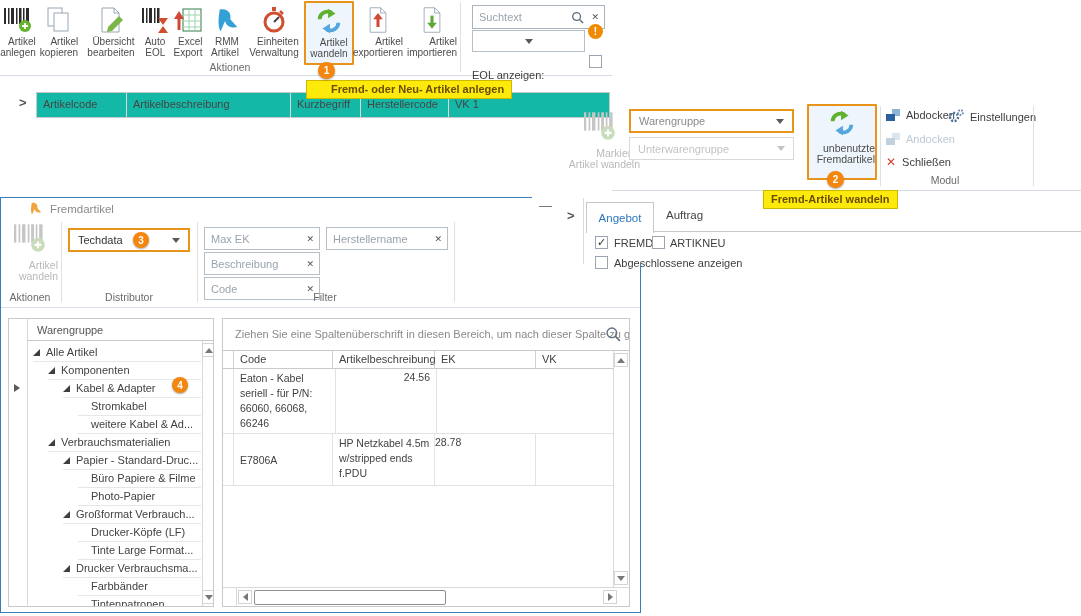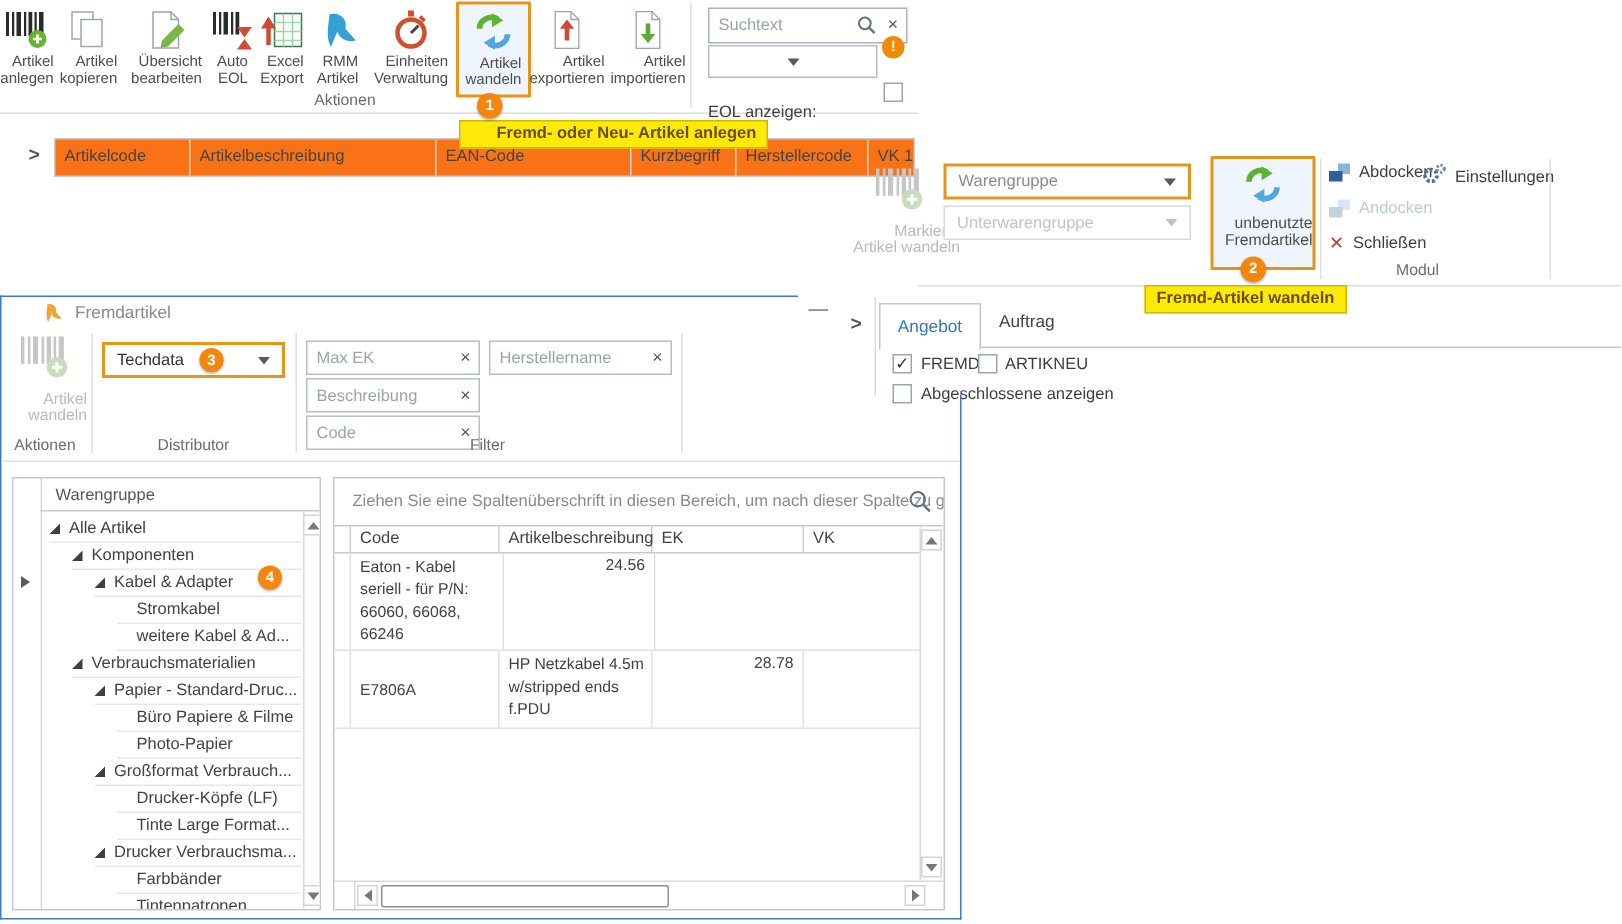--- a/index.html
+++ b/index.html
@@ -26,21 +26,21 @@
   .caret.lt{border-top-color:#c3c3c3;}
   .clearx{position:absolute;right:5px;top:50%;transform:translateY(-50%);font-size:9px;color:#555;cursor:pointer;}
   
   .tip{position:absolute;background:#fde90a;border:1px solid #cdb900;color:#6a4e00;font-size:11px;font-weight:bold;padding:2px 7px 3px;white-space:nowrap;z-index:50;}
   .badge{position:absolute;width:17px;height:17px;border-radius:50%;background:#f5860d;color:#fff;font-size:10px;font-weight:bold;display:flex;align-items:center;justify-content:center;box-shadow:0 1px 2px rgba(0,0,0,.35);z-index:60;}
   .cb{position:absolute;width:13px;height:13px;border:1px solid #9aa5b1;background:#fff;box-sizing:border-box;cursor:pointer;}
   .cb.checked{display:flex;align-items:center;justify-content:center;font-size:11px;font-weight:bold;color:#2d2d2d;}
   .cblabel{position:absolute;font-size:11px;color:#3d3d3d;white-space:nowrap;}
   .graytxt{color:#b9b9b9;}
   
-  .gh{position:absolute;background:#f97316;border-top:1px solid #c9c9c9;border-bottom:1px solid #c9c9c9;border-left:1px solid #c9c9c9;border-right:1px solid #c9c9c9;display:flex;}
+  .gh{position:absolute;background:#14b8a6;border-top:1px solid #c9c9c9;border-bottom:1px solid #c9c9c9;border-left:1px solid #c9c9c9;border-right:1px solid #c9c9c9;display:flex;}
   .gh .hc{font-size:11px;color:#454545;padding:5px 0 0 6px;box-sizing:border-box;border-right:1px solid #d8d8d8;overflow:hidden;white-space:nowrap;}
   .gh .hc:last-child{border-right:0;}
   
   .wline{position:absolute;background:#3a7dbd;}
   .panelbox{position:absolute;border:1px solid #c9c9c9;background:#fff;overflow:hidden;box-sizing:border-box;}
   .trow{position:absolute;height:18px;display:flex;align-items:center;border-bottom:1px solid #e7e7e7;font-size:11px;color:#424242;white-space:nowrap;overflow:hidden;}
   .exp{width:0;height:0;border-bottom:7px solid #3f3f3f;border-left:7px solid transparent;margin-right:6px;flex:0 0 auto;cursor:pointer;}
   .noexp{width:13px;flex:0 0 auto;}
   .rowptr{position:absolute;width:0;height:0;border-left:6px solid #5a5a5a;border-top:4px solid transparent;border-bottom:4px solid transparent;}
   .sbtn{position:absolute;background:#fff;border:1px solid #d4d4d4;display:flex;align-items:center;justify-content:center;box-sizing:border-box;cursor:pointer;}
@@ -220,21 +220,20 @@
     <div class="cb" style="left:589px;top:55px;"></div>
   </div>
 
   <div class="badge" style="left:318px;top:62px;">1</div>
   <div class="tip" style="left:306px;top:80px;padding-left:24px;">Fremd- oder Neu- Artikel anlegen</div>
 
   <div class="expglyph" style="left:19px;top:95px;">&gt;</div>
   <div class="gh" style="left:36px;top:92px;width:574px;height:26px;box-sizing:border-box;">
     <div class="hc" style="width:90px;">Artikelcode</div>
     <div class="hc" style="width:164px;">Artikelbeschreibung</div>
-    <div class="hc" style="width:130px;">EAN-Code</div>
     <div class="hc" style="width:70px;">Kurzbegriff</div>
     <div class="hc" style="width:88px;">Herstellercode</div>
     <div class="hc" style="width:30px;">VK 1</div>
   </div>
 
   <div class="ab" style="left:560px;top:110px;width:80px;text-align:center;cursor:default;">
     <span><svg width="44" height="32" viewBox="0 0 30 28">
           <g fill="#c6c6c6">
             <rect x="1" y="2" width="2" height="16"></rect>
             <rect x="5" y="2" width="1.5" height="16"></rect>
@@ -468,21 +467,21 @@
       <div class="grow" style="min-height:51px;">
         <div class="gcell" style="width:11px;"></div>
         <div class="gcell" style="width:102px;padding:2px 4px 2px 6px;line-height:15px;">Eaton - Kabel seriell - für P/N: 66060, 66068, 66246</div>
         <div class="gcell" style="width:101px;text-align:right;padding:2px 6px 0 0;">24.56</div>
         <div class="gcell" style="width:77px;border-right:0;"></div>
       </div>
       <div class="grow" style="min-height:51px;">
         <div class="gcell" style="width:11px;"></div>
         <div class="gcell" style="width:99px;display:flex;align-items:center;padding-left:6px;">E7806A</div>
         <div class="gcell" style="width:102px;padding:2px 4px 2px 6px;line-height:15px;">HP Netzkabel 4.5m w/stripped ends f.PDU</div>
-        <div class="gcell" style="width:101px;text-align:right;padding:2px 6px 0 0;">28.78</div>
+        <div class="gcell" style="width:101px;padding:2px 6px 0 0;">28.78</div>
         <div class="gcell" style="width:77px;border-right:0;"></div>
       </div>
     </div>
 
     <div class="ab" style="left:390px;top:32px;width:16px;height:236px;border-left:1px solid #d9d9d9;"></div>
     <div class="sbtn" style="left:391px;top:34px;width:14px;height:14px;">
         <span class="tu"></span>
       </div>
     <div class="sbtn" style="left:391px;top:252px;width:14px;height:14px;">
         <span class="td"></span>

